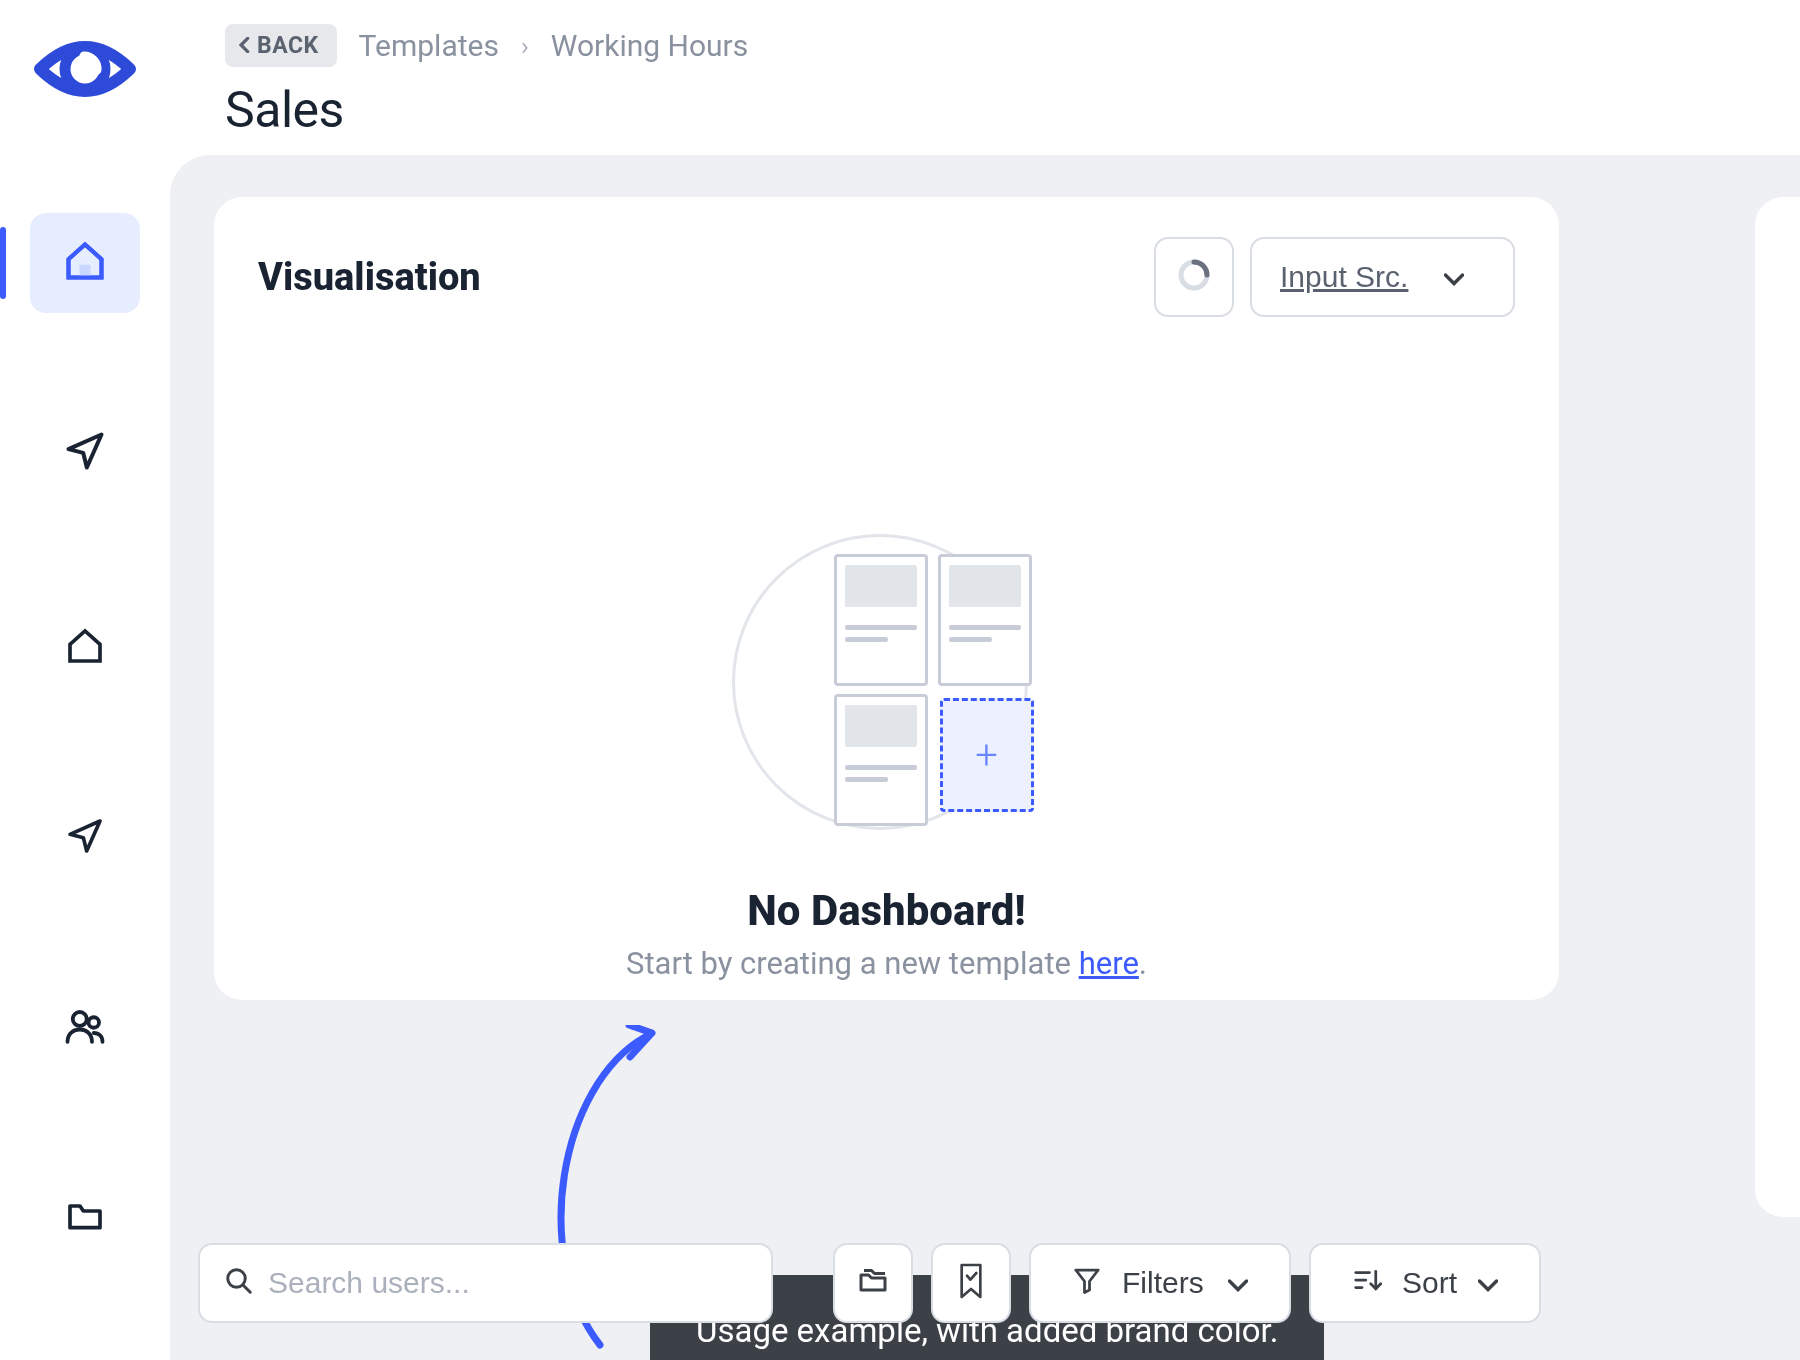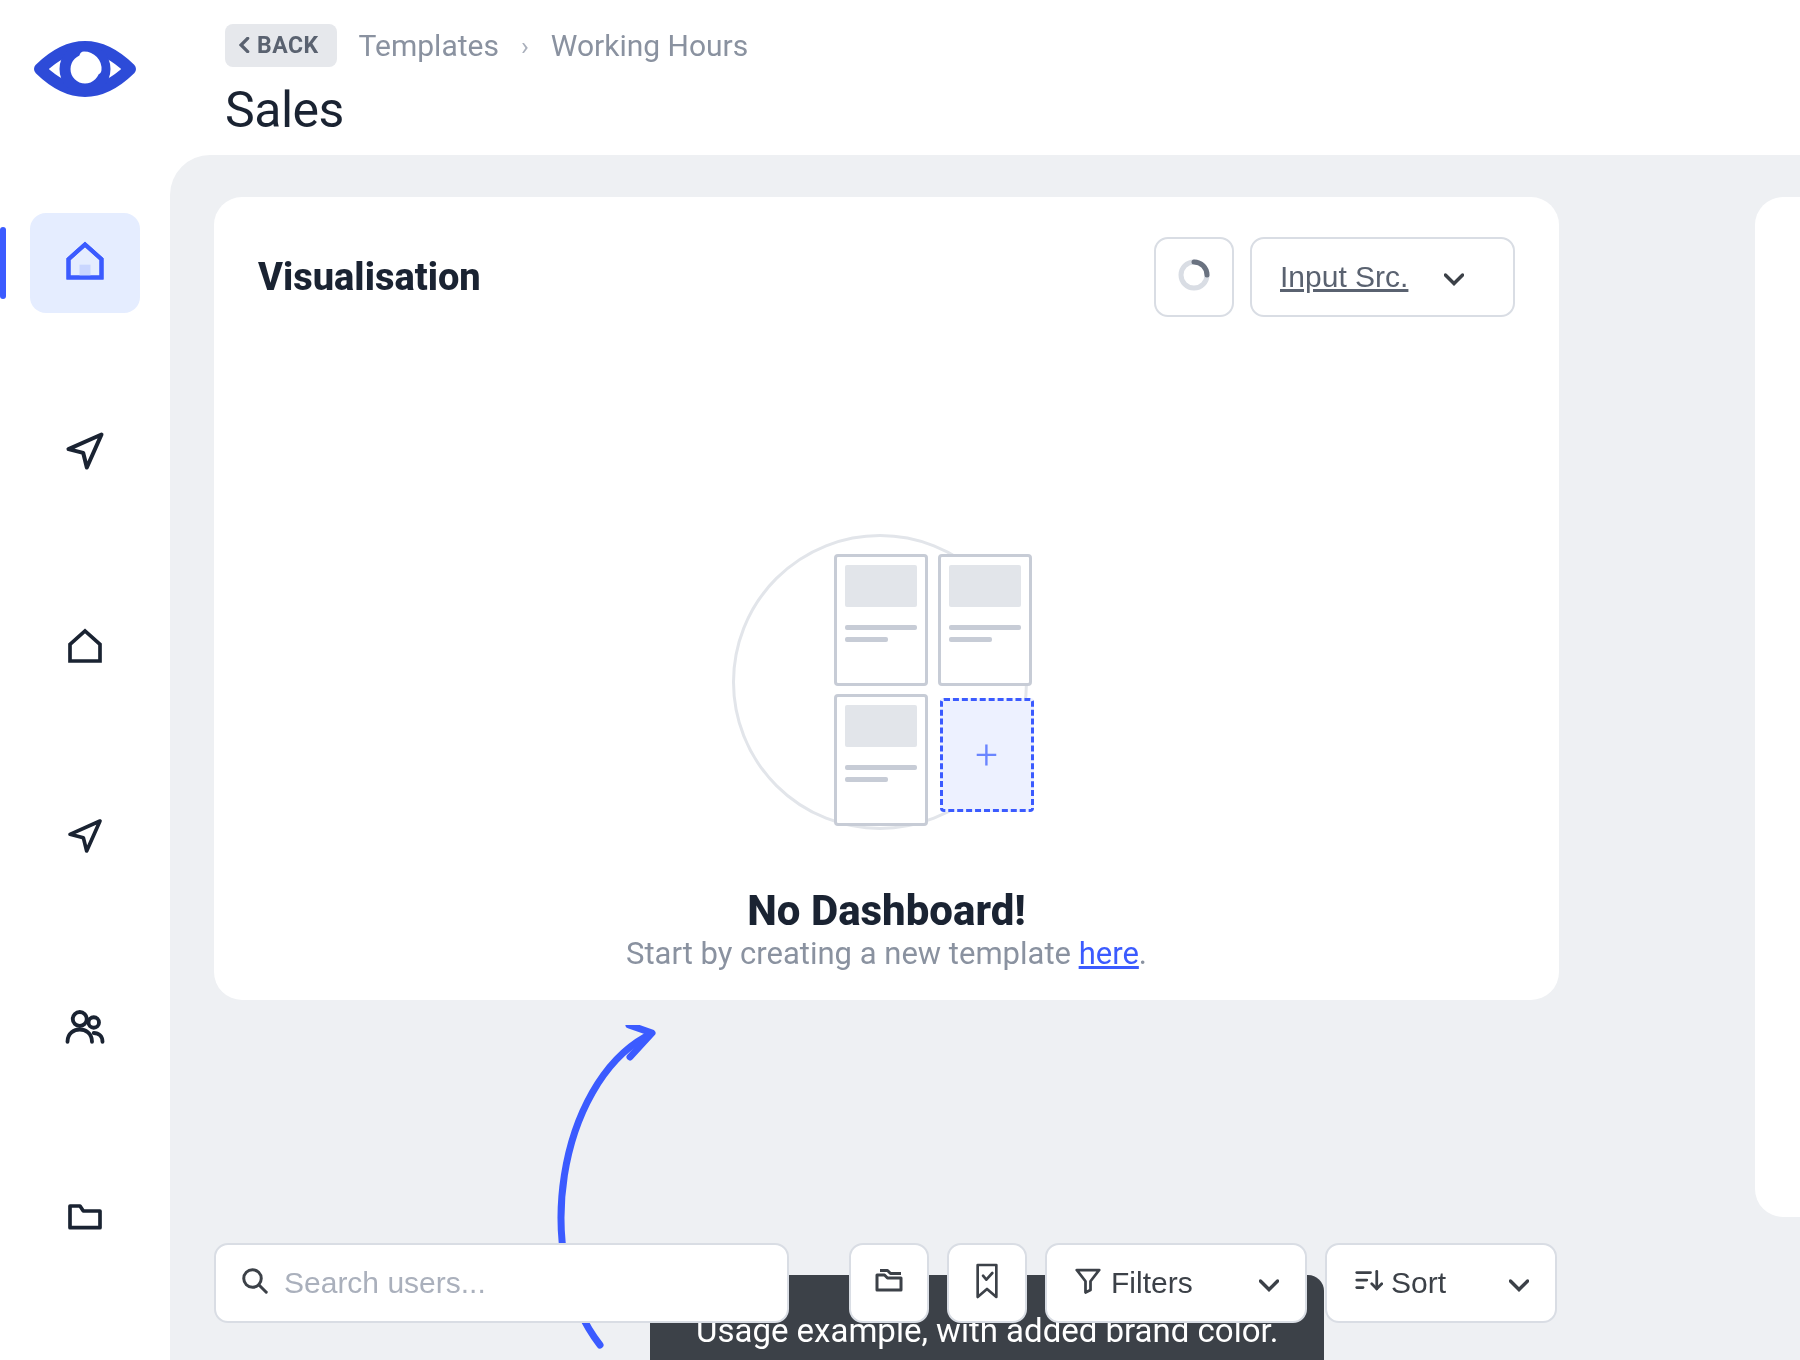--- a/index.html
+++ b/index.html
@@ -237,20 +237,21 @@
 }
 .empty-title {
   font-size: 42px;
   font-weight: 800;
   color: #1a2332;
   margin-top: 54px;
 }
 .empty-sub {
   font-size: 31px;
   color: #8a92a0;
+  margin-top: 10px;
 }
 .empty-sub a {
   color: #3b5bff;
   text-decoration: underline;
 }
 
 
 .arrow-svg {
   position: absolute;
   left: 370px;
@@ -277,21 +278,21 @@
   top: 42px;
   width: 500px;
   height: 1020px;
   padding: 40px;
 }
 
 
 .toolbar {
   position: absolute;
   top: 1088px;
-  left: 44px;
+  left: 28px;
   display: flex;
   gap: 18px;
   align-items: center;
 }
 .search-box {
   width: 575px;
   height: 80px;
   border: 2px solid #d9dde4;
   border-radius: 14px;
   background: #fff;
@@ -318,24 +319,24 @@
   display: flex;
   align-items: center;
   justify-content: center;
   cursor: pointer;
 }
 .filter-btn, .sort-btn {
   height: 80px;
   border: 2px solid #d9dde4;
   border-radius: 14px;
   background: #fff;
-  padding: 0 26px;
-  display: flex;
-  align-items: center;
-  gap: 8px;
+  padding: 0 41px;
+  display: flex;
+  align-items: center;
+  gap: 20px;
   cursor: pointer;
   font-size: 30px;
   color: #3c4148;
 }
 .filter-btn { width: 262px; }
 .sort-btn { width: 232px; }
 .gap-spacer { width: 24px; }
 
 </style>
 </head>

